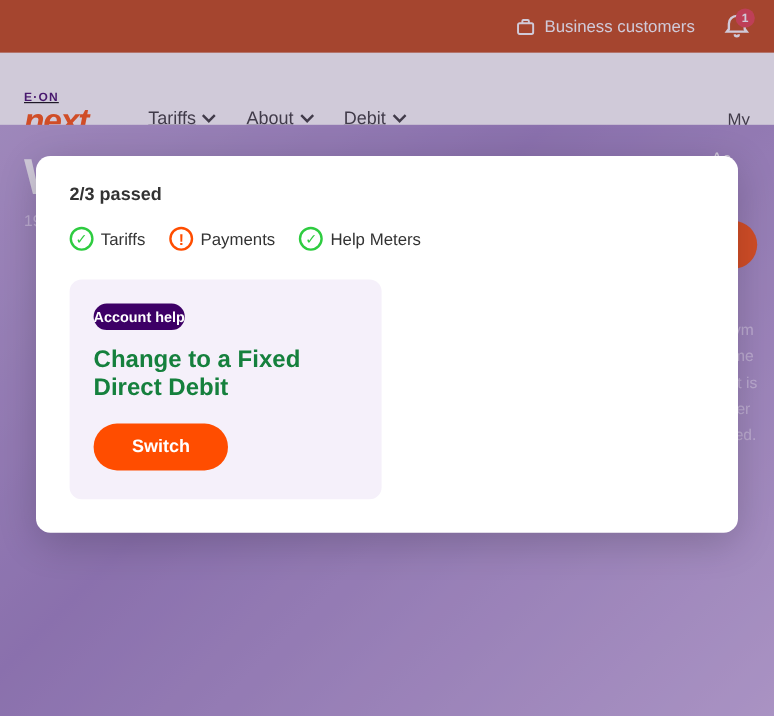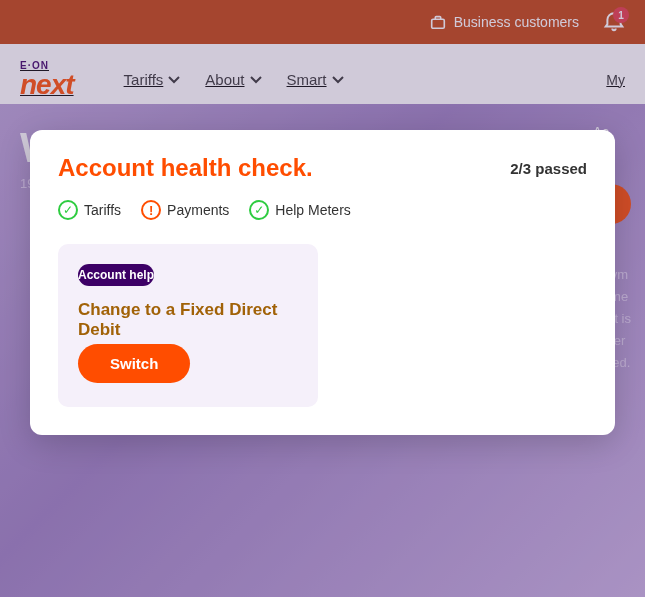--- a/index.html
+++ b/index.html
@@ -57,21 +57,21 @@
       align-items: center;
       justify-content: center;
       font-weight: bold;
     }
 
     
     .main-nav {
       background: white;
       height: 72px;
       display: flex;
-      align-items: center;
+      align-items: flex-end;
       padding: 0 20px;
       border-bottom: 1px solid #eee;
       gap: 0;
       text-decoration: underline;
     }
     .logo {
       margin-right: 40px;
     }
     .logo-eon {
       font-size: 10px;
@@ -255,24 +255,24 @@
       background: #3d0066;
       color: white;
       border-radius: 20px;
       padding: 4px 0;
       font-size: 12px;
       font-weight: 600;
       display: inline-block;
       margin-bottom: 14px;
     }
     .help-card-title {
-      font-size: 17px;
+      font-size: 20px;
       font-weight: 800;
-      color: #a16207;
-      margin-bottom: 4px;
+      color: #15803d;
+      margin-bottom: 18px;
     }
     .help-card-body {
       font-size: 13px;
       color: #444;
       line-height: 1.5;
       margin-bottom: 20px;
     }
     .switch-btn {
       background: #ff4d00;
       color: white;
@@ -318,21 +318,21 @@
           <path d="M2 4l5 5 5-5"></path>
         </svg>
     </div>
     <div class="nav-item">
       <span>About</span>
       <svg viewBox="0 0 14 14" fill="none" stroke="#333" stroke-width="2">
           <path d="M2 4l5 5 5-5"></path>
         </svg>
     </div>
     <div class="nav-item">
-      <span>Smart</span>
+      <span>Debit</span>
       <svg viewBox="0 0 14 14" fill="none" stroke="#333" stroke-width="2">
           <path d="M2 4l5 5 5-5"></path>
         </svg>
     </div>
     <div class="nav-my">
       <span>My</span>
     </div>
   </div>
 </div>
 
@@ -348,21 +348,20 @@
     <div>ment is</div>
     <div>s after</div>
     <div>issued.</div>
   </div>
 </div>
 
 <div class="overlay"></div>
 
 <div class="modal">
   <div class="modal-header">
-    <span class="modal-title">Account health check.</span>
     <span class="modal-passed">2/3 passed</span>
   </div>
   <div class="modal-checks">
     <div class="check-item">
       <span class="check-icon-green">✓</span>
       <span>Tariffs</span>
     </div>
     <div class="check-item">
       <span class="check-icon-warn">!</span>
       <span>Payments</span>

